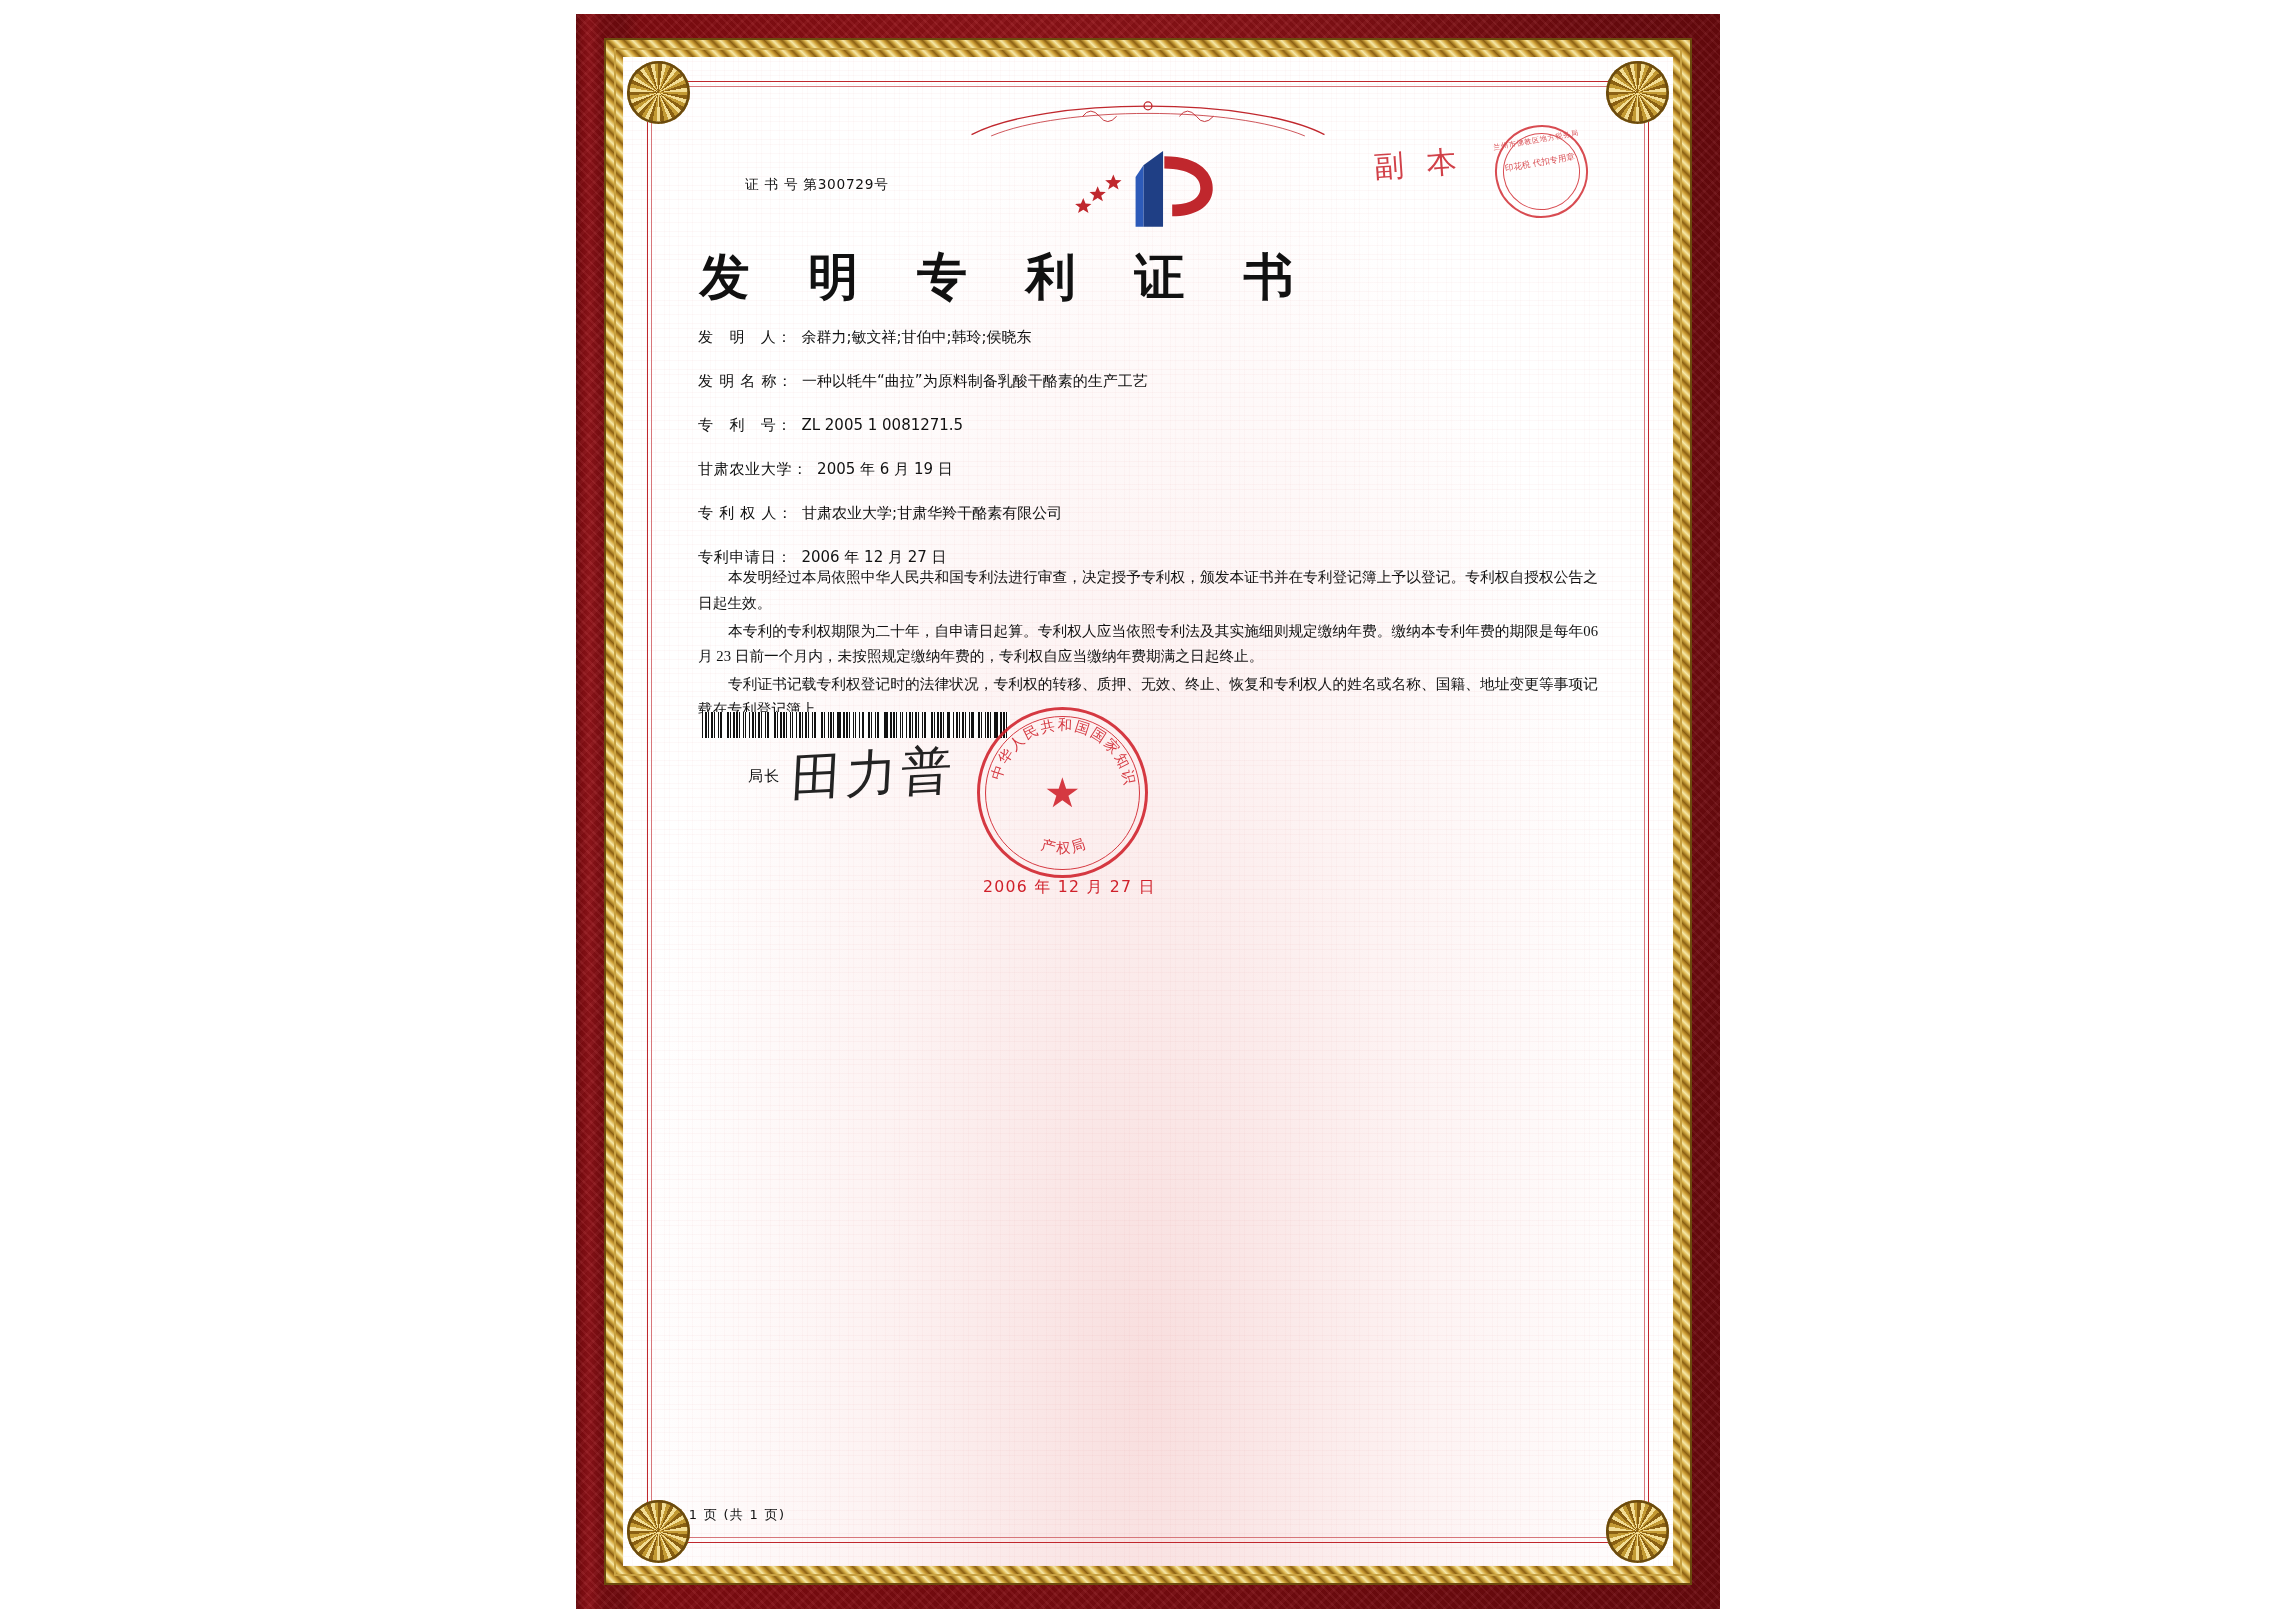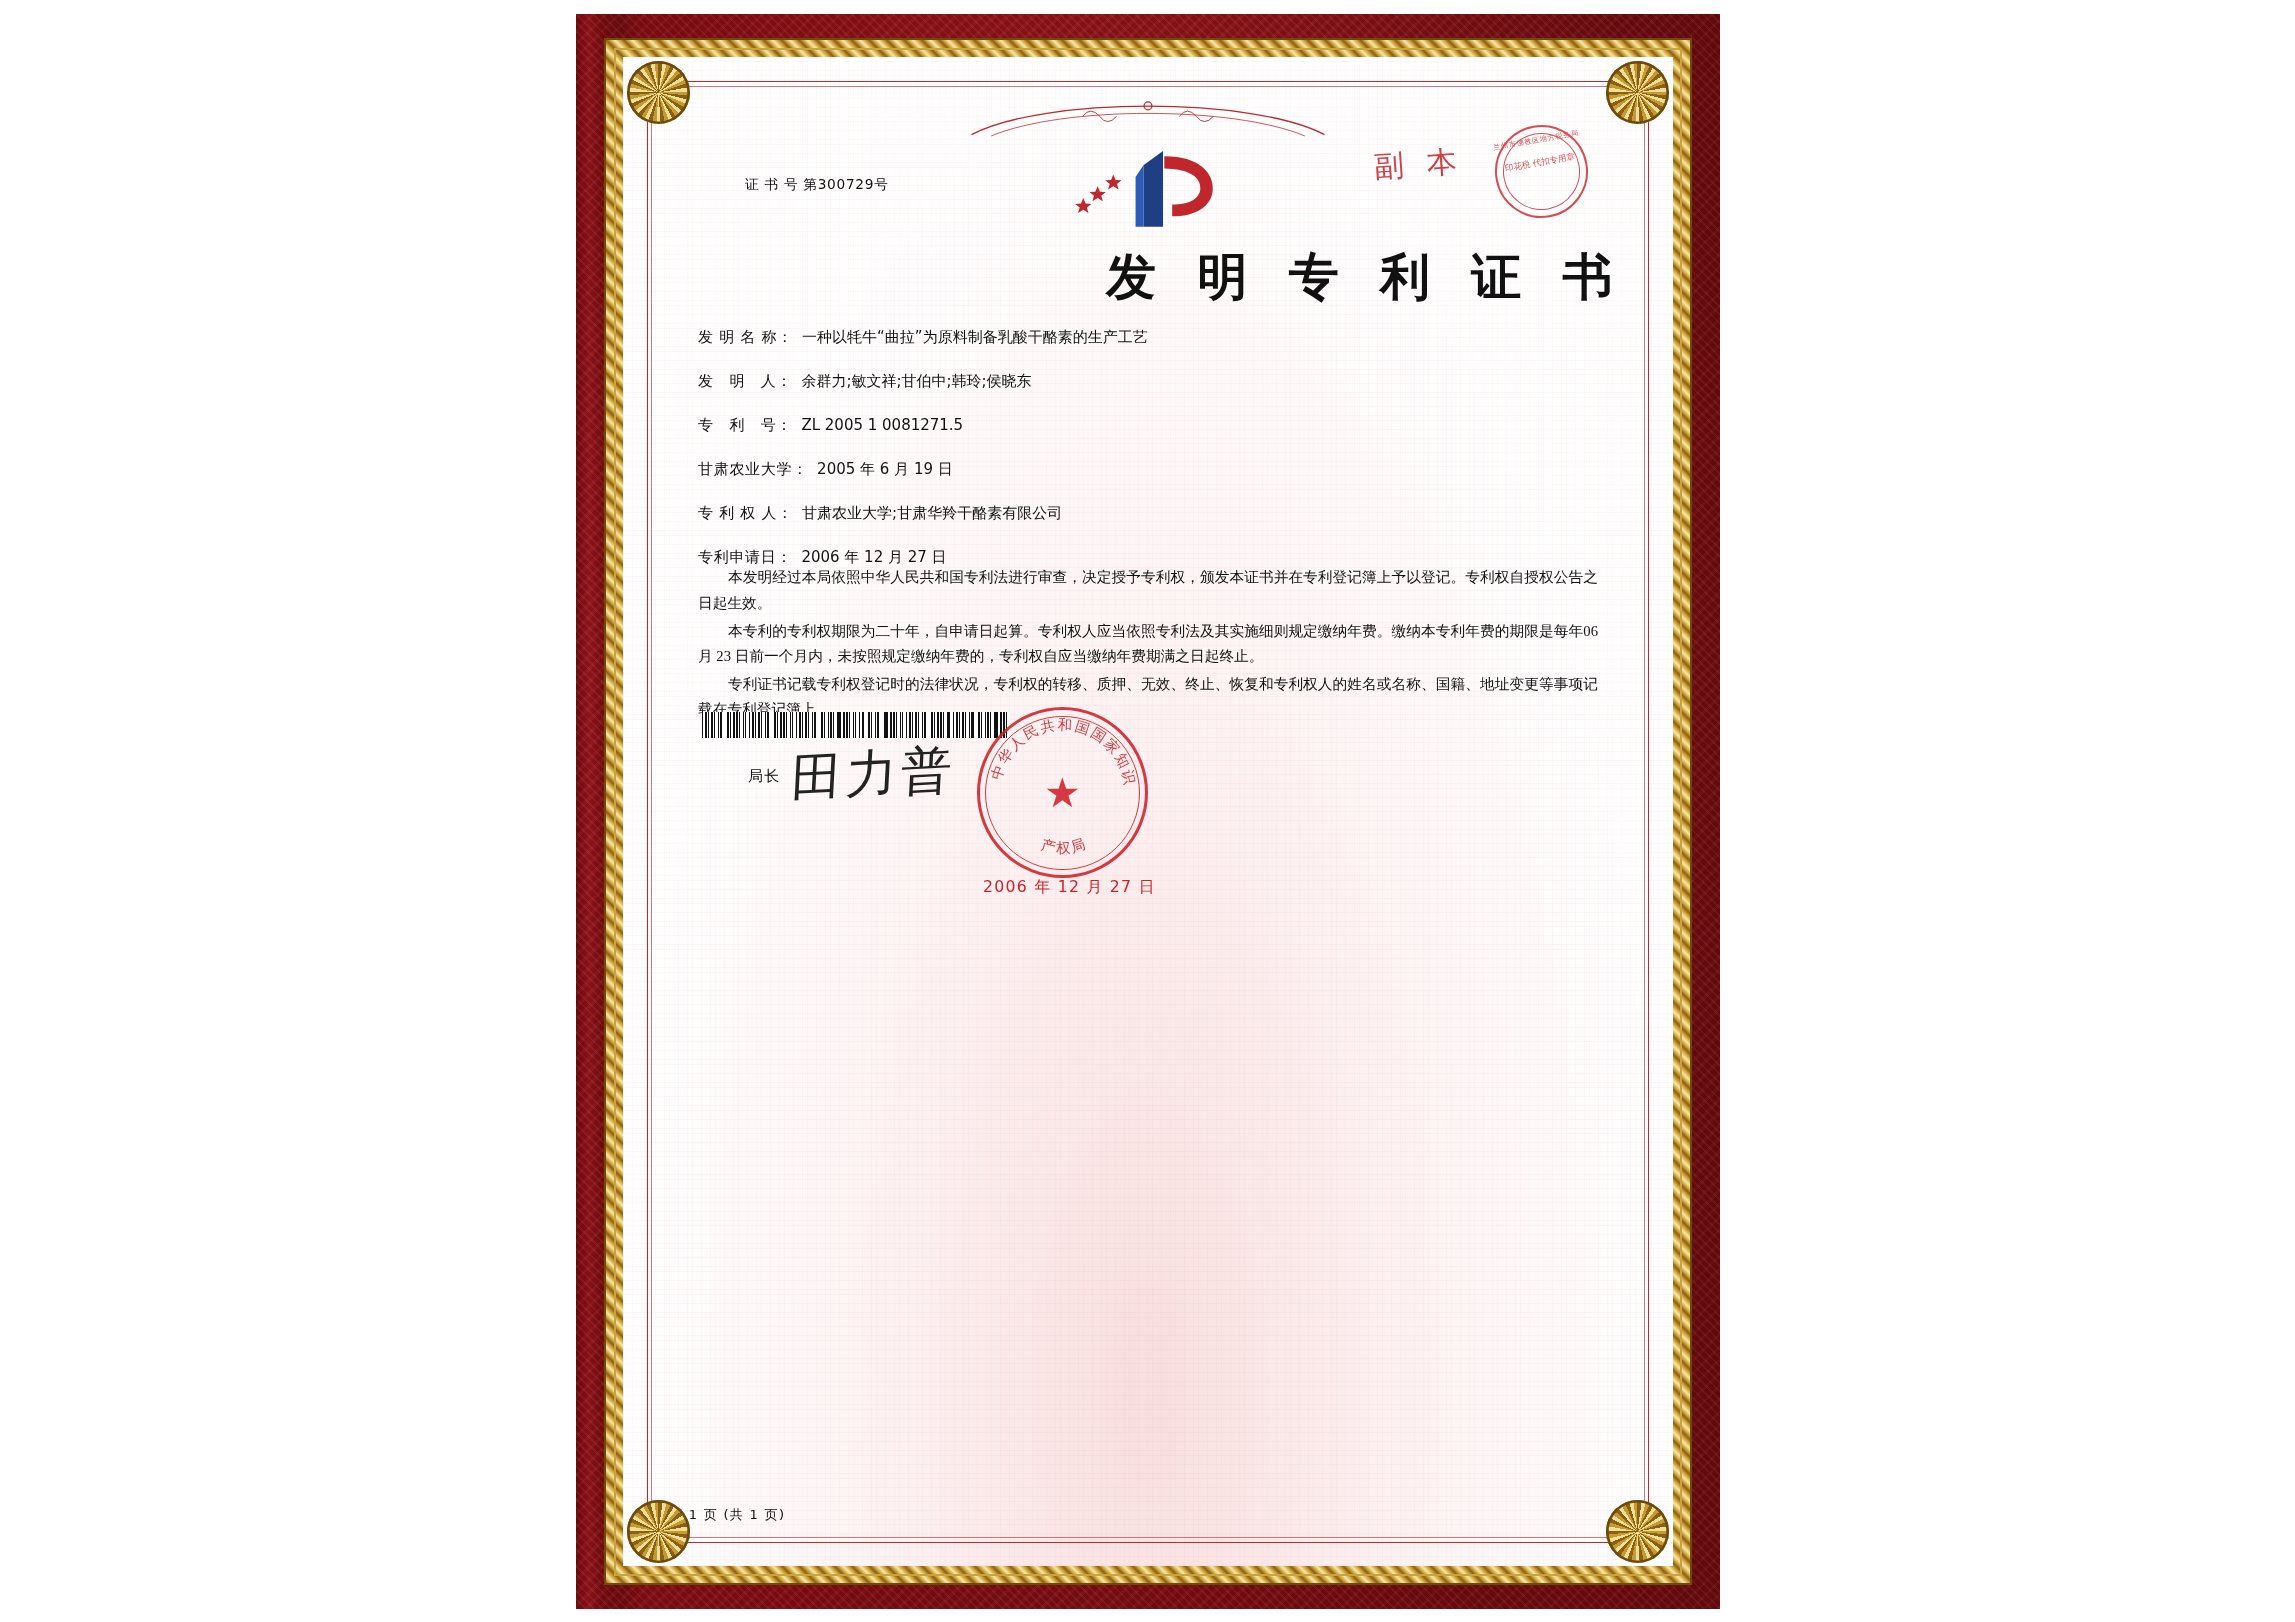--- a/index.html
+++ b/index.html
@@ -206,24 +206,24 @@
     position: absolute;
     left: 50%;
     transform: translateX(-50%);
     top: 34px;
     width: 151px;
     height: 85px;
   }
 
   .title {
     position: absolute;
-    left: 8px; right: 0;
+    left: 16px; right: 0;
     top: 131px;
-    text-align: right;
-    font-family: Liberation Serif, serif;
+    text-align: left;
+    font-family: Liberation Mono, monospace;
     font-size: 50px;
     font-weight: bold;
     letter-spacing: 14.4px;
     color: #111;
     text-indent: 14.4px;
   }
 
   .fields {
     position: absolute;
     left: 29px;
@@ -390,26 +390,26 @@
 
             <path d="M108 122 L108 28 L138 6 L138 122 Z" fill="#1f3f85"></path>
             <path d="M140 14 C 196 14, 216 42, 214 66 C 212 92, 186 106, 152 106 L152 88 C 178 88, 194 80, 195 64 C 196 46, 178 34, 140 33 Z" fill="#c0272d"></path>
             <path d="M108 28 L96 46 L96 122 L108 122 Z" fill="#2d5bb9"></path>
           </svg>
 
           <div class="title">发 明 专 利 证 书</div>
 
           <div class="fields">
             <div class="field">
+              <span class="lbl">发　明　人：</span>
+              <span class="val">余群力;敏文祥;甘伯中;韩玲;侯晓东</span>
+            </div>
+            <div class="field">
               <span class="lbl">发 明 名 称：</span>
               <span class="val">一种以牦牛“曲拉”为原料制备乳酸干酪素的生产工艺</span>
-            </div>
-            <div class="field">
-              <span class="lbl">发　明　人：</span>
-              <span class="val">余群力;敏文祥;甘伯中;韩玲;侯晓东</span>
             </div>
             <div class="field">
               <span class="lbl">专　利　号：</span>
               <span class="val">ZL 2005 1 0081271.5</span>
             </div>
             <div class="field">
               <span class="lbl">甘肃农业大学：</span>
               <span class="val">2005 年 6 月 19 日</span>
             </div>
             <div class="field">

